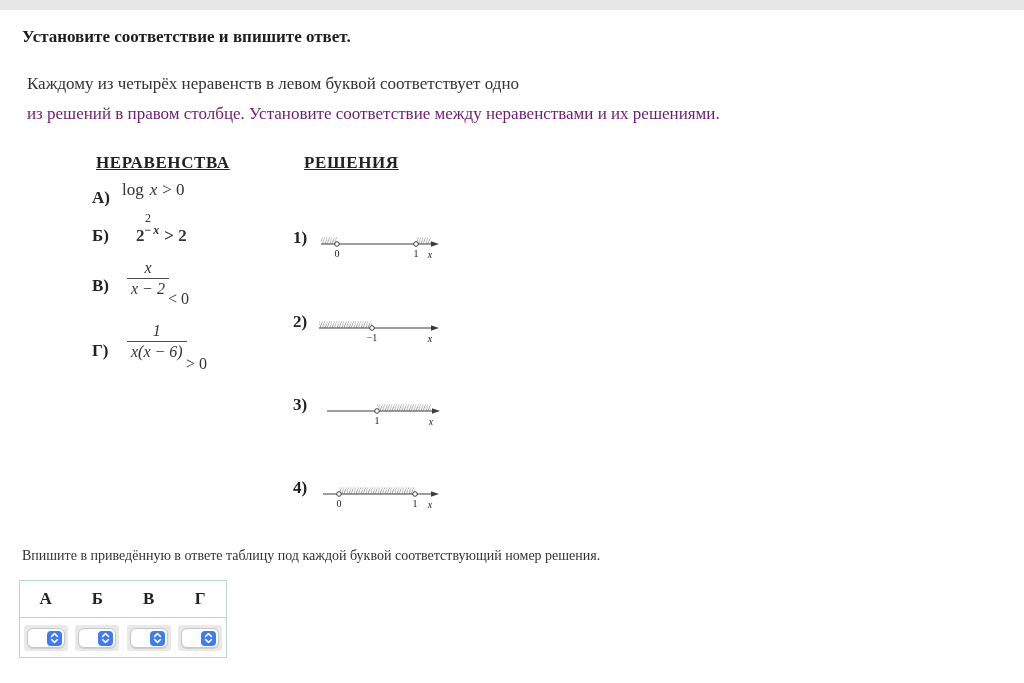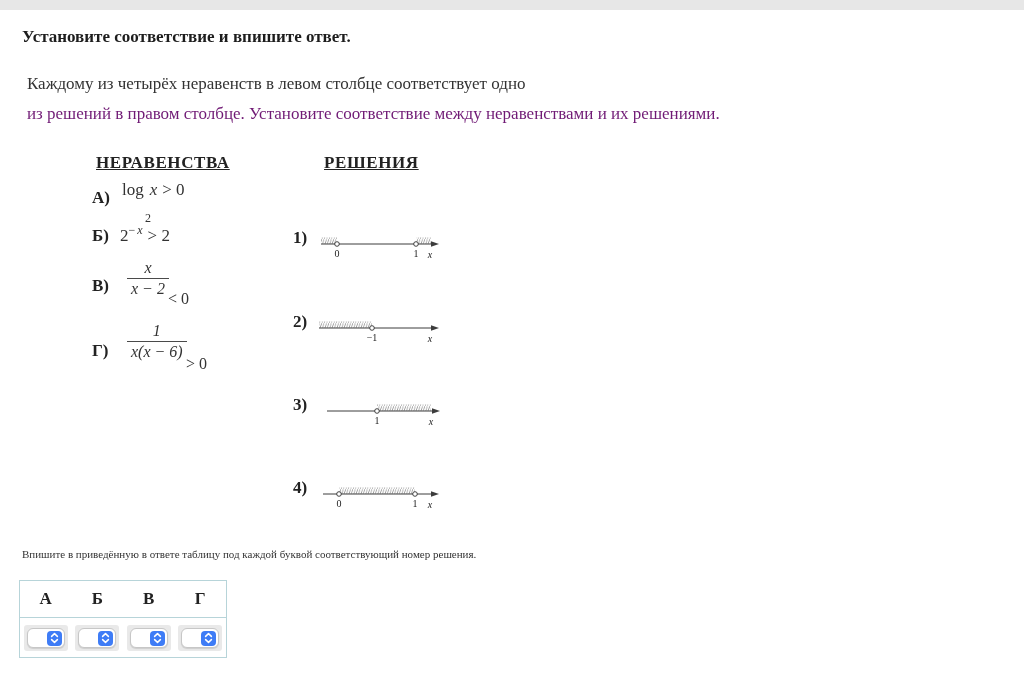--- a/index.html
+++ b/index.html
@@ -4,34 +4,34 @@
 <style>
   html,body{margin:0;padding:0;background:#fff;}
   .canvas{position:relative;width:1024px;height:683px;background:#ffffff;overflow:hidden;
           font-family:"Liberation Serif","DejaVu Serif",serif;color:#2e2e2e;padding-left:34px;}
   .topbar{position:absolute;left:0;top:0;width:1024px;height:10px;background:#e7e7e7;}
   .title{position:absolute;left:22px;top:27px;font-size:17px;font-weight:bold;color:#1d1d1d;}
   .desc1{position:absolute;left:27px;top:74px;font-size:17px;color:#333;}
   .desc2{position:absolute;left:27px;top:104px;font-size:17px;color:#701a75;}
   .colhead{position:absolute;top:153px;font-size:17px;font-weight:bold;letter-spacing:0.6px;
            text-decoration:underline;color:#222;}
-  .colhead.left{left:96px;} .colhead.right{left:324px;}
+  .colhead.left{left:96px;} .colhead.right{left:304px;}
   .ilabel{position:absolute;font-size:17px;font-weight:bold;color:#222;}
   .math{position:absolute;font-size:17px;color:#333;white-space:nowrap;}
   .math i{font-style:italic;}
   .sub2{position:absolute;font-size:12px;color:#333;}
   .sup{font-size:12px;position:relative;top:-7px;}
   .frac{position:absolute;text-align:center;font-size:16px;color:#333;font-style:italic;}
   .frac .num{display:block;padding:0 4px 1px;border-bottom:1px solid #4a4a4a;}
   .frac .den{display:block;padding:1px 4px 0;}
   .rel{position:absolute;font-size:16px;color:#333;white-space:nowrap;}
   .sol-row{position:absolute;left:293px;display:flex;align-items:flex-start;}
   .sol-num{font-size:17px;font-weight:bold;color:#222;width:24px;line-height:20px;}
   .sol-row svg{margin-top:4px;display:block;}
-  .footer-instr{position:absolute;left:22px;top:548px;font-size:11px;color:#333;}
+  .footer-instr{position:absolute;left:22px;top:548px;font-size:14px;color:#333;}
   .ans-table{position:absolute;left:19px;top:580px;width:208px;height:78px;box-sizing:border-box;
              border:1px solid #b7d4d9;background:#fff;}
   .ans-head{height:37px;display:flex;border-bottom:1px solid #b7d4d9;box-sizing:border-box;}
   .ans-head .cell{flex:1;display:flex;align-items:center;justify-content:center;
                   font-size:17px;font-weight:bold;color:#222;}
   .ans-row{height:40px;display:flex;align-items:center;}
   .ans-row .cell{flex:1;display:flex;justify-content:center;}
   .sel-wrap{width:44px;height:26px;background:#e9e9e9;border-radius:3px;
             display:flex;align-items:center;justify-content:center;cursor:pointer;}
   .sel-pill{width:38px;height:20px;background:#fff;border:1px solid #c7c7c7;border-radius:6px;
@@ -41,34 +41,34 @@
            display:flex;align-items:center;justify-content:center;}
 </style>
 </head>
 <body>
 
 <div class="canvas">
 
   <div class="topbar"></div>
 
   <div class="title">Установите соответствие и впишите ответ.</div>
-  <div class="desc1">Каждому из четырёх неравенств в левом столбце соответствует одно</div>
+  <div class="desc1">Каждому из четырёх неравенств в левом буквой соответствует одно</div>
   <div class="desc2">из решений в правом столбце. Установите соответствие между неравенствами и их решениями.</div>
 
   <div class="colhead left">НЕРАВЕНСТВА</div>
   <div class="colhead right">РЕШЕНИЯ</div>
 
   <div class="ilabel" style="left:92px;top:188px;">А)</div>
   <div class="math" style="left:122px;top:180px;">
     <span>log</span><i style="margin-left:6px;">x</i><span style="margin-left:5px;">&gt; 0</span>
   </div>
   <div class="sub2" style="left:145px;top:211px;">2</div>
 
   <div class="ilabel" style="left:92px;top:226px;">Б)</div>
-  <div class="math" style="left:120px;top:226px;">
+  <div class="math" style="left:136px;top:226px;font-weight:bold;">
     <span>2</span><span class="sup"><span>−</span><i style="margin-left:2px;">x</i></span><span style="margin-left:5px;">&gt; 2</span>
   </div>
 
   <div class="ilabel" style="left:92px;top:276px;">В)</div>
   <div class="frac" style="left:127px;top:259px;">
     <span class="num">x</span>
     <span class="den">x − 2</span>
   </div>
   <div class="rel" style="left:168px;top:290px;">&lt; 0</div>
 

